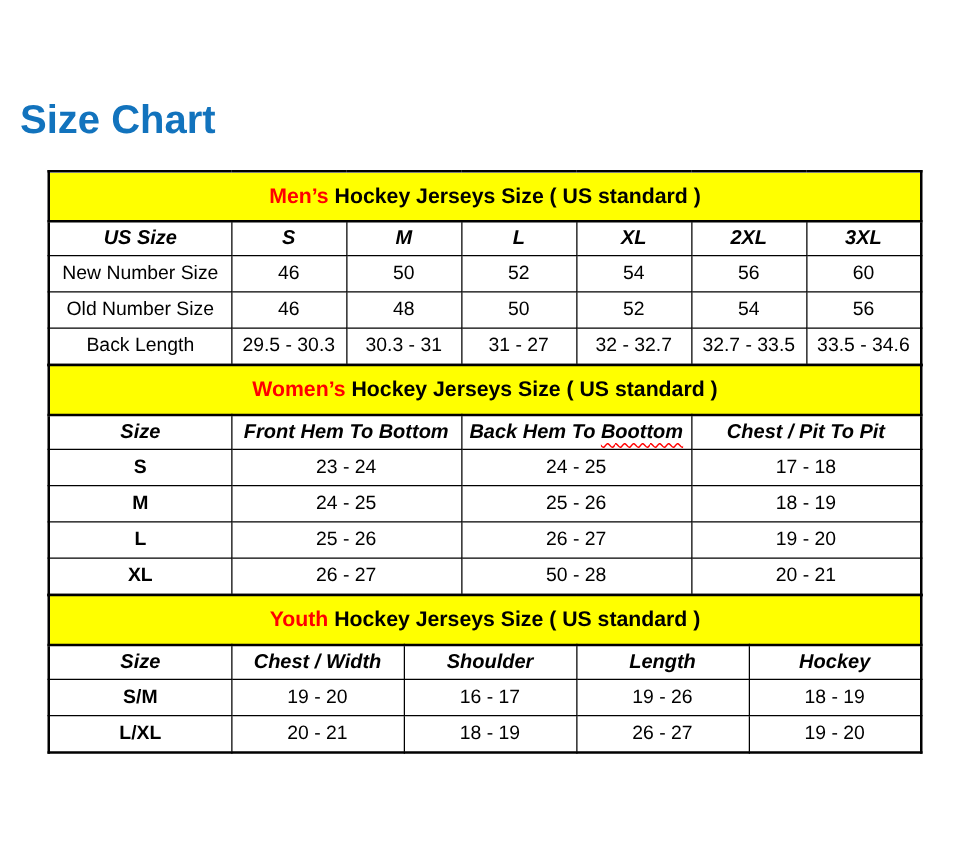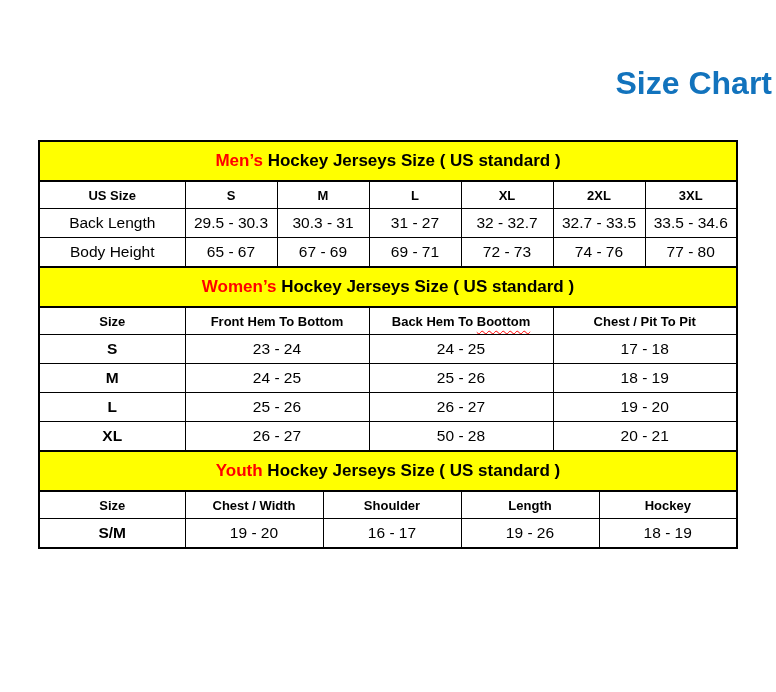--- a/index.html
+++ b/index.html
@@ -8,45 +8,45 @@
     --accent-red:#FF0000;
     --border-black:#000000;
   }
   html,body{margin:0;padding:0;}
   body{
     width:776px;height:692px;overflow:hidden;
     background:#ffffff;color:#000;
     font-family:"Liberation Sans",sans-serif;
   }
   .title{
-    margin:4px;padding-top:60px;
-    text-align:right;
+    margin:16px;padding-top:60px;
+    text-align:left;
     font-size:32px;line-height:38px;font-weight:700;
     color:var(--title-blue);
   }
-  #tables{width:700px;margin:38px auto 0;}
+  #tables{width:700px;margin:22px auto 0;}
   table.size-table{
     width:100%;
     border-collapse:collapse;
     table-layout:fixed;
     border:2px solid var(--border-black);
   }
   table.size-table:not(:first-child){margin-top:-2px;border-radius:15px;}
   .size-table td,.size-table th{
     border:1.5px solid var(--border-black);
     text-align:center;vertical-align:middle;
     padding:0 2px;overflow:hidden;white-space:nowrap;
   }
   td.band{
     border:2px solid var(--border-black);
     background:var(--band-yellow);
     height:38px;font-size:17px;font-weight:700;
   }
   .band-accent{color:var(--accent-red);}
-  .size-table th{height:26px;font-size:13px;font-weight:700;}
+  .size-table th{height:26px;font-size:16px;font-weight:700;font-style:italic;}
   td.rowlabel,td.val{height:28px;font-size:15.5px;font-weight:400;}
   .tbl-womens td.rowlabel,.tbl-youth td.rowlabel{font-weight:700;}
   col.label-col{width:146px;}
   .wavy{
     text-decoration:underline;
     text-decoration-style:wavy;
     text-decoration-color:var(--accent-red);
     text-decoration-thickness:1px;
     text-underline-offset:4px;
   }
@@ -75,36 +75,45 @@
           <tr>
             <th>US Size</th>
             <th>S</th>
             <th>M</th>
             <th>L</th>
             <th>XL</th>
             <th>2XL</th>
             <th>3XL</th>
           </tr>
           <tr>
+            <td class="rowlabel">New Number Size</td>
+            <td class="val">46</td>
+            <td class="val">50</td>
+            <td class="val">52</td>
+            <td class="val">54</td>
+            <td class="val">56</td>
+            <td class="val">60</td>
+          </tr>
+          <tr>
+            <td class="rowlabel">Old Number Size</td>
+            <td class="val">46</td>
+            <td class="val">48</td>
+            <td class="val">50</td>
+            <td class="val">52</td>
+            <td class="val">54</td>
+            <td class="val">56</td>
+          </tr>
+          <tr>
             <td class="rowlabel">Back Length</td>
             <td class="val">29.5 - 30.3</td>
             <td class="val">30.3 - 31</td>
             <td class="val">31 - 27</td>
             <td class="val">32 - 32.7</td>
             <td class="val">32.7 - 33.5</td>
             <td class="val">33.5 - 34.6</td>
-          </tr>
-          <tr>
-            <td class="rowlabel">Body Height</td>
-            <td class="val">65 - 67</td>
-            <td class="val">67 - 69</td>
-            <td class="val">69 - 71</td>
-            <td class="val">72 - 73</td>
-            <td class="val">74 - 76</td>
-            <td class="val">77 - 80</td>
           </tr>
         </tbody>
       </table>
       <table class="size-table tbl-womens">
         <colgroup>
           <col class="label-col">
           <col>
           <col>
           <col>
         </colgroup>
@@ -163,16 +172,23 @@
             <th>Length</th>
             <th>Hockey</th>
           </tr>
           <tr>
             <td class="rowlabel">S/M</td>
             <td class="val">19 - 20</td>
             <td class="val">16 - 17</td>
             <td class="val">19 - 26</td>
             <td class="val">18 - 19</td>
           </tr>
+          <tr>
+            <td class="rowlabel">L/XL</td>
+            <td class="val">20 - 21</td>
+            <td class="val">18 - 19</td>
+            <td class="val">26 - 27</td>
+            <td class="val">19 - 20</td>
+          </tr>
         </tbody>
       </table>
     </div>
 </main>
 
 </body></html>

